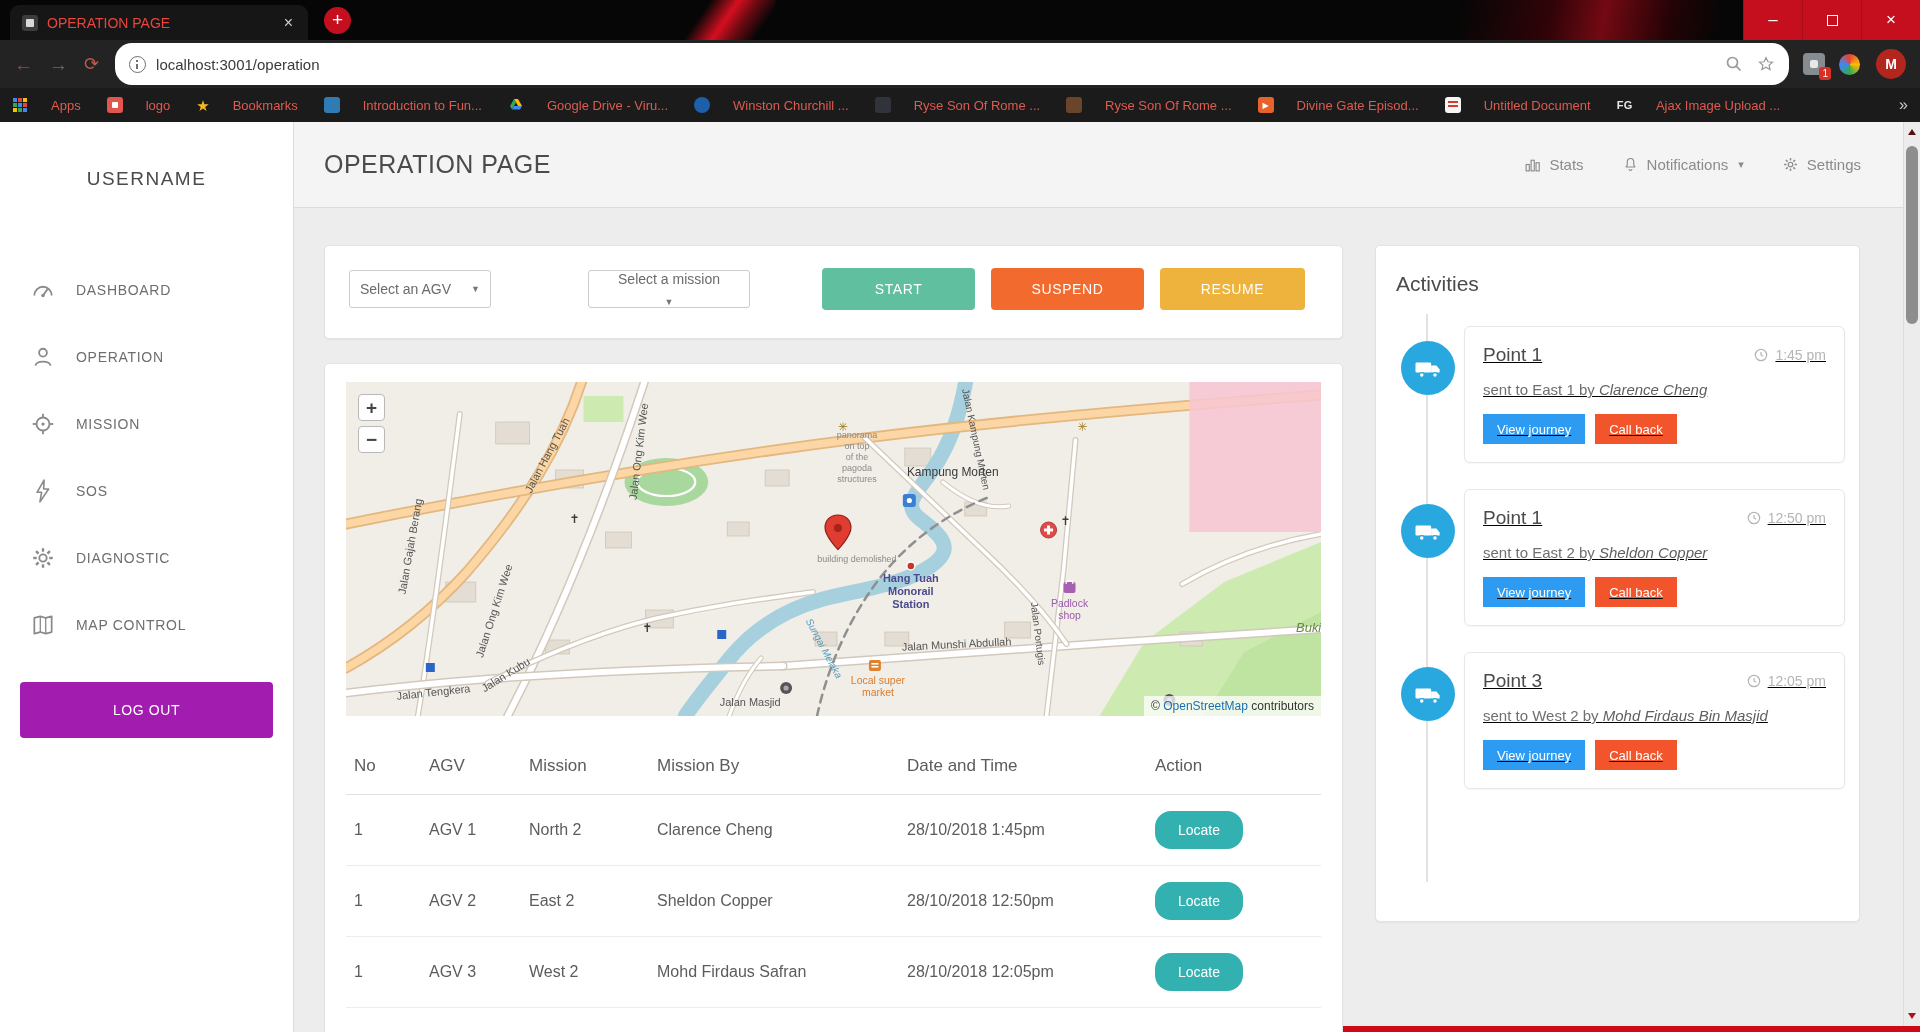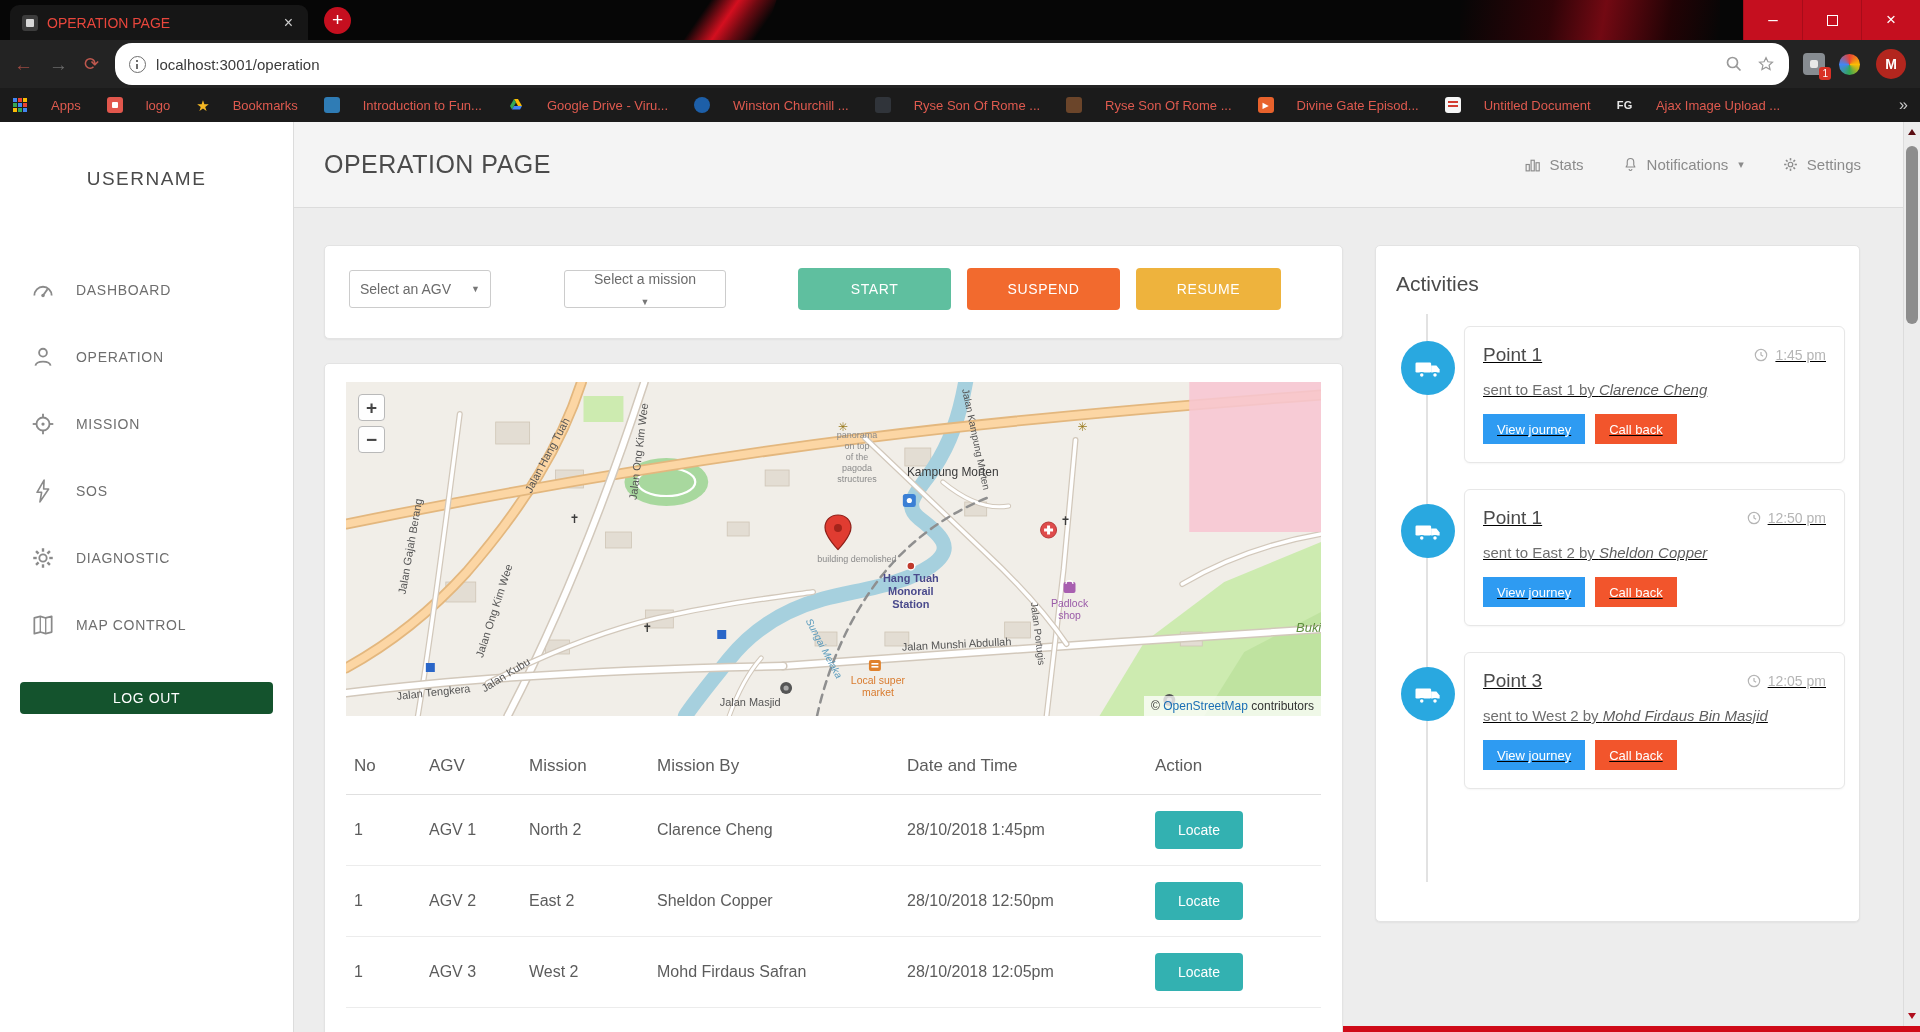--- a/index.html
+++ b/index.html
@@ -65,42 +65,42 @@
   .bm-more{margin-left:auto;color:#c9c9c9;font-size:16px;}
 
   
   .app{position:absolute;top:122px;left:0;right:0;bottom:0;display:flex;overflow:hidden;}
   .sidebar{width:294px;background:#fff;border-right:1px solid #dcdcdc;flex:0 0 auto;}
   .username{text-align:center;color:#4a4a4a;font-size:19px;letter-spacing:1.5px;margin-top:46px;}
   .side-menu{margin-top:66px;}
   .side-item{display:flex;align-items:center;gap:20px;height:67px;padding-left:30px;color:#6e6e6e;
              font-size:14px;letter-spacing:.7px;cursor:pointer;}
   .side-item svg{flex:0 0 auto;}
-  .logout-btn{margin:24px 20px 0;height:32px;background:#14532d;color:#fff;border-radius:4px;
+  .logout-btn{margin:24px 20px 0;height:56px;background:#a21caf;color:#fff;border-radius:4px;
               display:flex;align-items:center;justify-content:center;font-size:14px;letter-spacing:.6px;}
 
   .main{flex:1;position:relative;background:#ededed;min-width:0;}
   .page-header{height:86px;background:#f4f4f4;border-bottom:1px solid #dcdcdc;display:flex;
                align-items:center;padding:0 42px 0 30px;}
   .page-title{font-size:25px;color:#4b4b4b;letter-spacing:.5px;}
   .header-actions{margin-left:auto;display:flex;align-items:center;gap:38px;color:#8b8b8b;font-size:15px;}
   .ha{display:flex;align-items:center;gap:8px;}
   .ha .caret{font-size:11px;color:#8b8b8b;margin-left:2px;}
 
   .content{display:flex;align-items:flex-start;gap:32px;padding:37px 28px 0 30px;}
   .card{background:#fff;border:1px solid #e3e3e3;border-radius:5px;box-shadow:0 1px 2px rgba(0,0,0,.05);}
   .left-col{width:1019px;flex:0 0 auto;}
 
   .send-card{padding:22px 24px 28px;margin-bottom:24px;}
   .send-title{font-size:22px;color:#4b4b4b;margin-bottom:24px;font-weight:400;}
   .send-row{display:flex;align-items:center;}
   .select{height:38px;border:1px solid #ccc;border-radius:3px;background:#fff;color:#6b6b6b;font-size:14px;
           display:flex;align-items:center;justify-content:space-between;padding:0 10px;}
   .select .caret{font-size:9px;color:#777;}
-  .sel-agv{width:142px;margin-right:73px;}
+  .sel-agv{width:142px;margin-right:97px;}
   .sel-mission{width:162px;margin-right:72px;flex-direction:column;}
   .btn{height:42px;border-radius:4px;color:#fff;font-size:14px;letter-spacing:.6px;display:flex;
        align-items:center;justify-content:center;cursor:pointer;}
   .btn-start{width:153px;background:#5fbf9f;}
   .btn-suspend{width:153px;background:#f26a2e;margin-left:16px;}
   .btn-resume{width:145px;background:#eeb33d;margin-left:16px;}
 
   .map-card{padding:18px 21px 40px;}
   .map{position:relative;height:334px;background:#f1eee8;overflow:hidden;}
   .map-svg{position:absolute;inset:0;width:100%;height:100%;}
@@ -108,21 +108,21 @@
   .zoom-btn{width:27px;height:27px;background:rgba(255,255,255,.92);border:1px solid #b9b9b9;border-radius:4px;
             color:#444;font-size:19px;font-weight:bold;text-align:center;line-height:25px;margin-bottom:5px;}
   .attribution{position:absolute;right:0;bottom:0;background:rgba(255,255,255,.75);padding:3px 7px;
                font-size:12px;color:#333;z-index:5;white-space:nowrap;}
   .osm-link{color:#1a6fb5;}
 
   .map-table{width:100%;border-collapse:collapse;margin-top:30px;}
   .map-table th{font-weight:400;color:#5c5c5c;font-size:17px;text-align:left;padding:10px 8px 18px 8px;
                 border-bottom:1px solid #e0e0e0;}
   .map-table td{color:#5c5c5c;font-size:16px;padding:16px 8px;border-bottom:1px solid #ececec;}
-  .btn-locate{width:88px;height:38px;background:#33b1b1;border-radius:4px;color:#fff;font-size:14px;
+  .btn-locate{width:88px;height:38px;background:#33b1b1;border-radius:16px;color:#fff;font-size:14px;
               display:flex;align-items:center;justify-content:center;}
 
   .activities{width:485px;flex:0 0 auto;padding:26px 0 30px;position:relative;min-height:677px;}
   .act-title{font-size:21px;color:#4b4b4b;margin:0 0 30px 20px;font-weight:400;}
   .timeline{position:absolute;left:50px;top:68px;height:568px;width:2px;background:#e2e2e2;}
   .act-item{position:relative;margin:0 14px 26px 88px;background:#fff;border:1px solid #e7e7e7;border-radius:6px;
             padding:17px 18px 18px;box-shadow:0 1px 2px rgba(0,0,0,.04);text-decoration:underline;}
   .act-icon{position:absolute;left:-64px;top:14px;width:54px;height:54px;border-radius:50%;background:#29a8e0;
             display:flex;align-items:center;justify-content:center;}
   .act-head{display:flex;align-items:center;}

